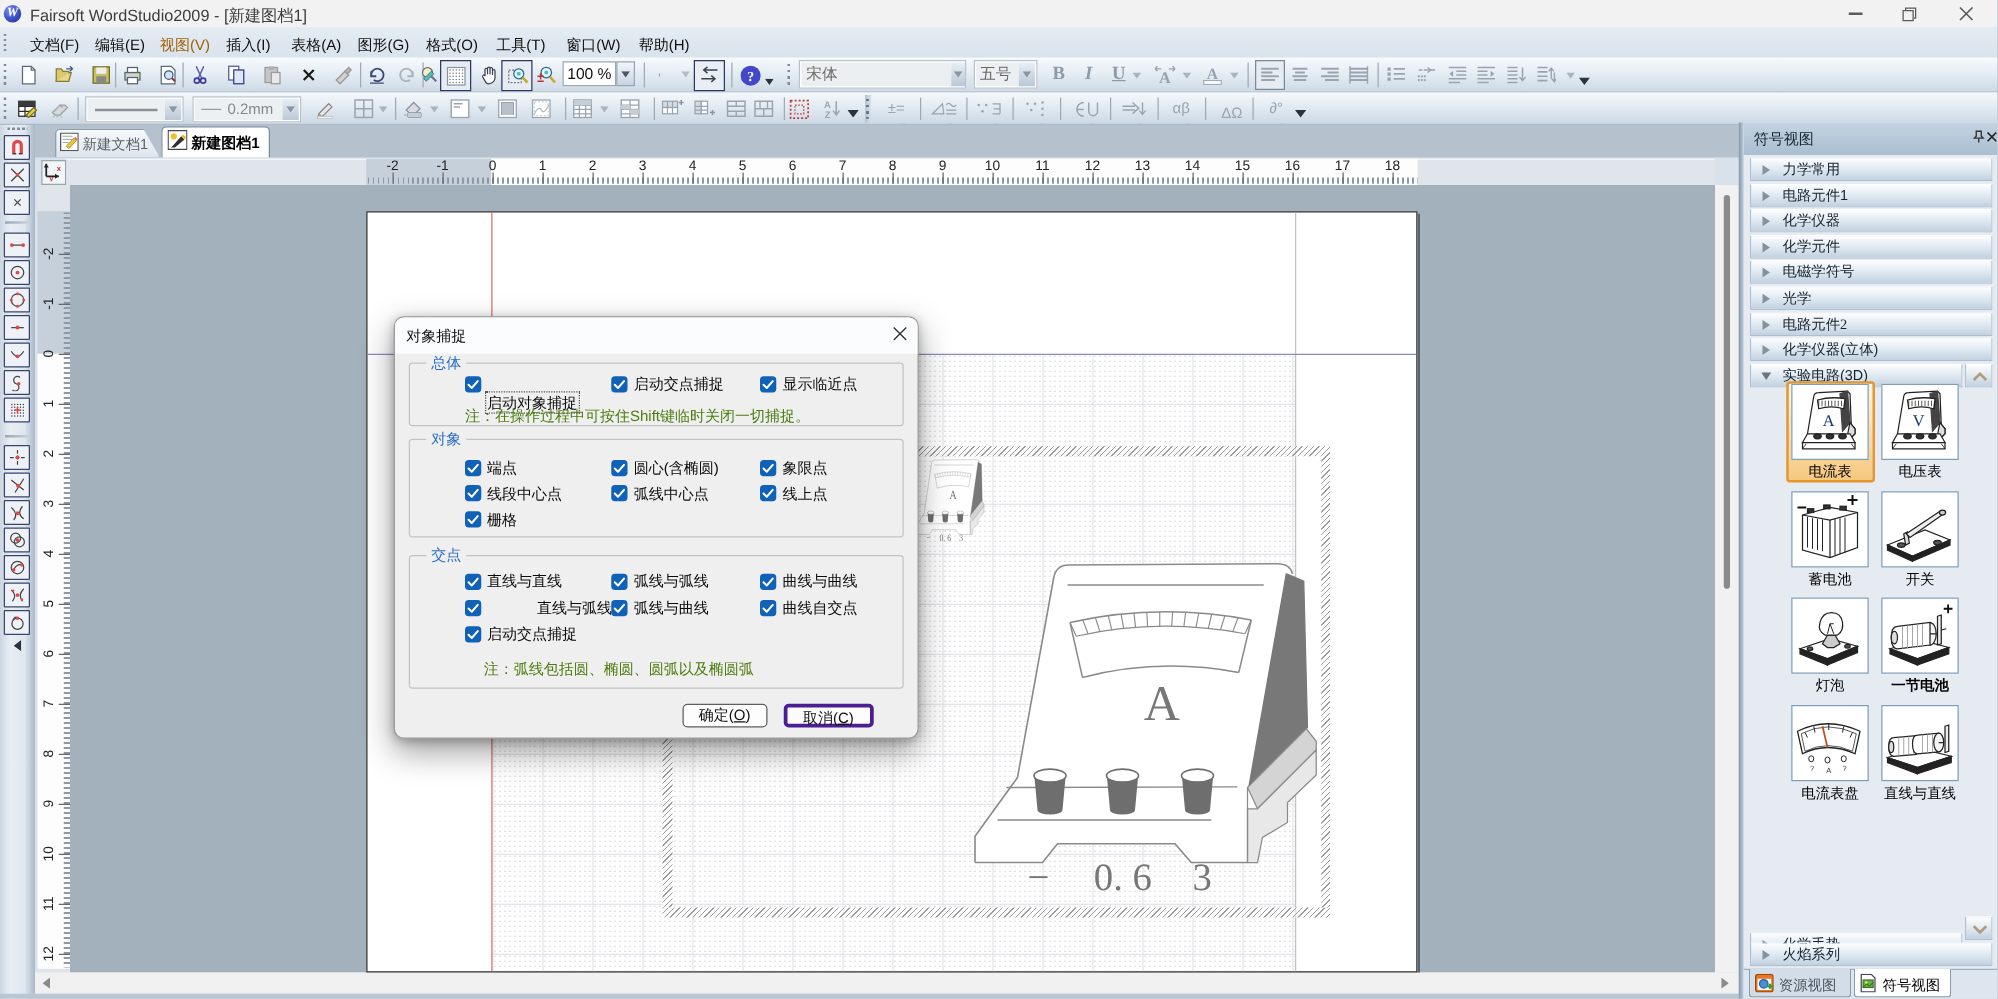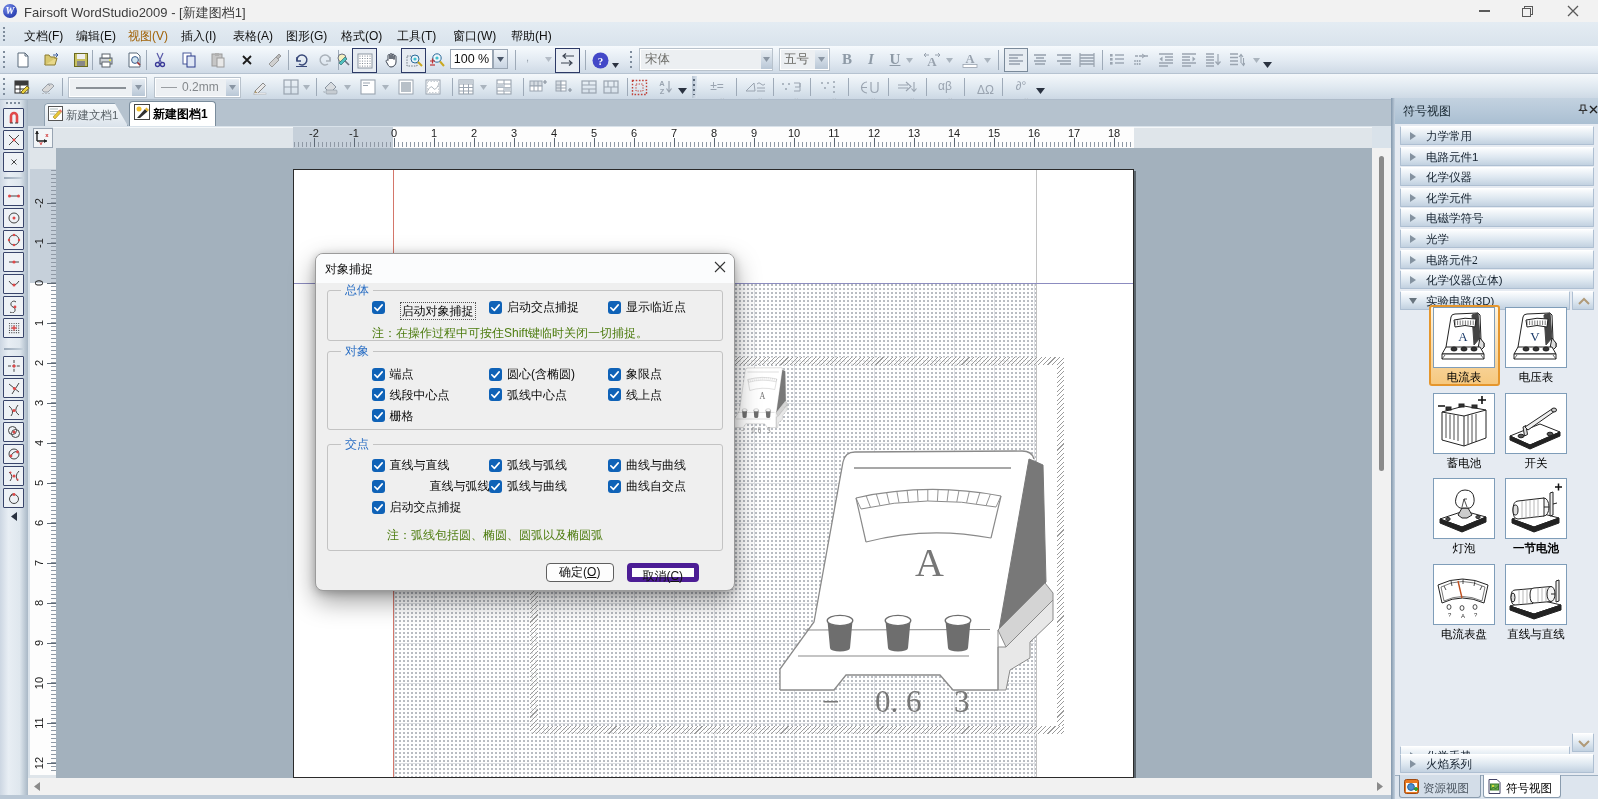--- a/index.html
+++ b/index.html
@@ -1109,21 +1109,21 @@
 <svg width="12" height="12" viewBox="0 0 12 12" style="position:absolute;left:714px;top:261px;z-index:12;">
     <path d="M1,1 L11,11 M11,1 L1,11" stroke="#333" stroke-width="1.1"></path>
   </svg>
 <div class="gbox" style="left:327px;top:289.5px;width:396px;height:51.5px;z-index:12;"></div>
 <div class="glabel" style="left:341px;top:283.5px;z-index:12;">总体</div>
 <div class="cb" style="left:371.5px;top:300.5px;z-index:12;">
     <svg width="13" height="13" viewBox="0 0 13 13" style="position:absolute;left:0;top:0">
       <polyline points="2.8,6.8 5.4,9.4 10.2,3.9" fill="none" stroke="#fff" stroke-width="1.6" stroke-linecap="round" stroke-linejoin="round"></polyline>
     </svg>
   </div>
-<div class="cblabel" style="left:389.5px;top:304px;outline:1px dotted #555;outline-offset:1px;z-index:12;margin-left:12px;">启动对象捕捉</div>
+<div class="cblabel" style="left:389.5px;top:315px;outline:1px dotted #555;outline-offset:1px;z-index:12;">启动对象捕捉</div>
 <div class="cb" style="left:489px;top:300.5px;z-index:12;">
     <svg width="13" height="13" viewBox="0 0 13 13" style="position:absolute;left:0;top:0">
       <polyline points="2.8,6.8 5.4,9.4 10.2,3.9" fill="none" stroke="#fff" stroke-width="1.6" stroke-linecap="round" stroke-linejoin="round"></polyline>
     </svg>
   </div>
 <div class="cblabel" style="left:507px;top:300px;z-index:12;">启动交点捕捉</div>
 <div class="cb" style="left:608px;top:300.5px;z-index:12;">
     <svg width="13" height="13" viewBox="0 0 13 13" style="position:absolute;left:0;top:0">
       <polyline points="2.8,6.8 5.4,9.4 10.2,3.9" fill="none" stroke="#fff" stroke-width="1.6" stroke-linecap="round" stroke-linejoin="round"></polyline>
     </svg>
@@ -1213,12 +1213,12 @@
   </div>
 <div class="cblabel" style="left:626px;top:479.2px;z-index:12;">曲线自交点</div>
 <div class="cb" style="left:371.5px;top:500.5px;z-index:12;">
     <svg width="13" height="13" viewBox="0 0 13 13" style="position:absolute;left:0;top:0">
       <polyline points="2.8,6.8 5.4,9.4 10.2,3.9" fill="none" stroke="#fff" stroke-width="1.6" stroke-linecap="round" stroke-linejoin="round"></polyline>
     </svg>
   </div>
 <div class="cblabel" style="left:389.5px;top:500px;z-index:12;">启动交点捕捉</div>
 <div class="note" style="left:387px;top:527px;z-index:12;">注：弧线包括圆、椭圆、圆弧以及椭圆弧</div>
 <div style="position:absolute;left:545.5px;top:562.5px;width:68.5px;height:19px;background:#fdfdfd;border:1.4px solid #5f5f5f;border-radius:4px;font-size:12px;text-align:center;line-height:17px;z-index:12;">确定(<span style="text-decoration:underline;">O</span>)</div>
-<div style="position:absolute;left:627px;top:562.5px;width:71.5px;height:19px;background:#fdfdfd;border:5px solid #4c1d95;border-radius:4px;font-size:12px;text-align:center;line-height:17px;z-index:12;">取消(<span style="text-decoration:underline;">C</span>)</div>
+<div style="position:absolute;left:627px;top:562.5px;width:71.5px;height:19px;background:#fdfdfd;border:3px solid #4c1d95;border-radius:4px;font-size:12px;text-align:center;line-height:17px;z-index:12;">取消(<span style="text-decoration:underline;">C</span>)</div>
 </body></html>

